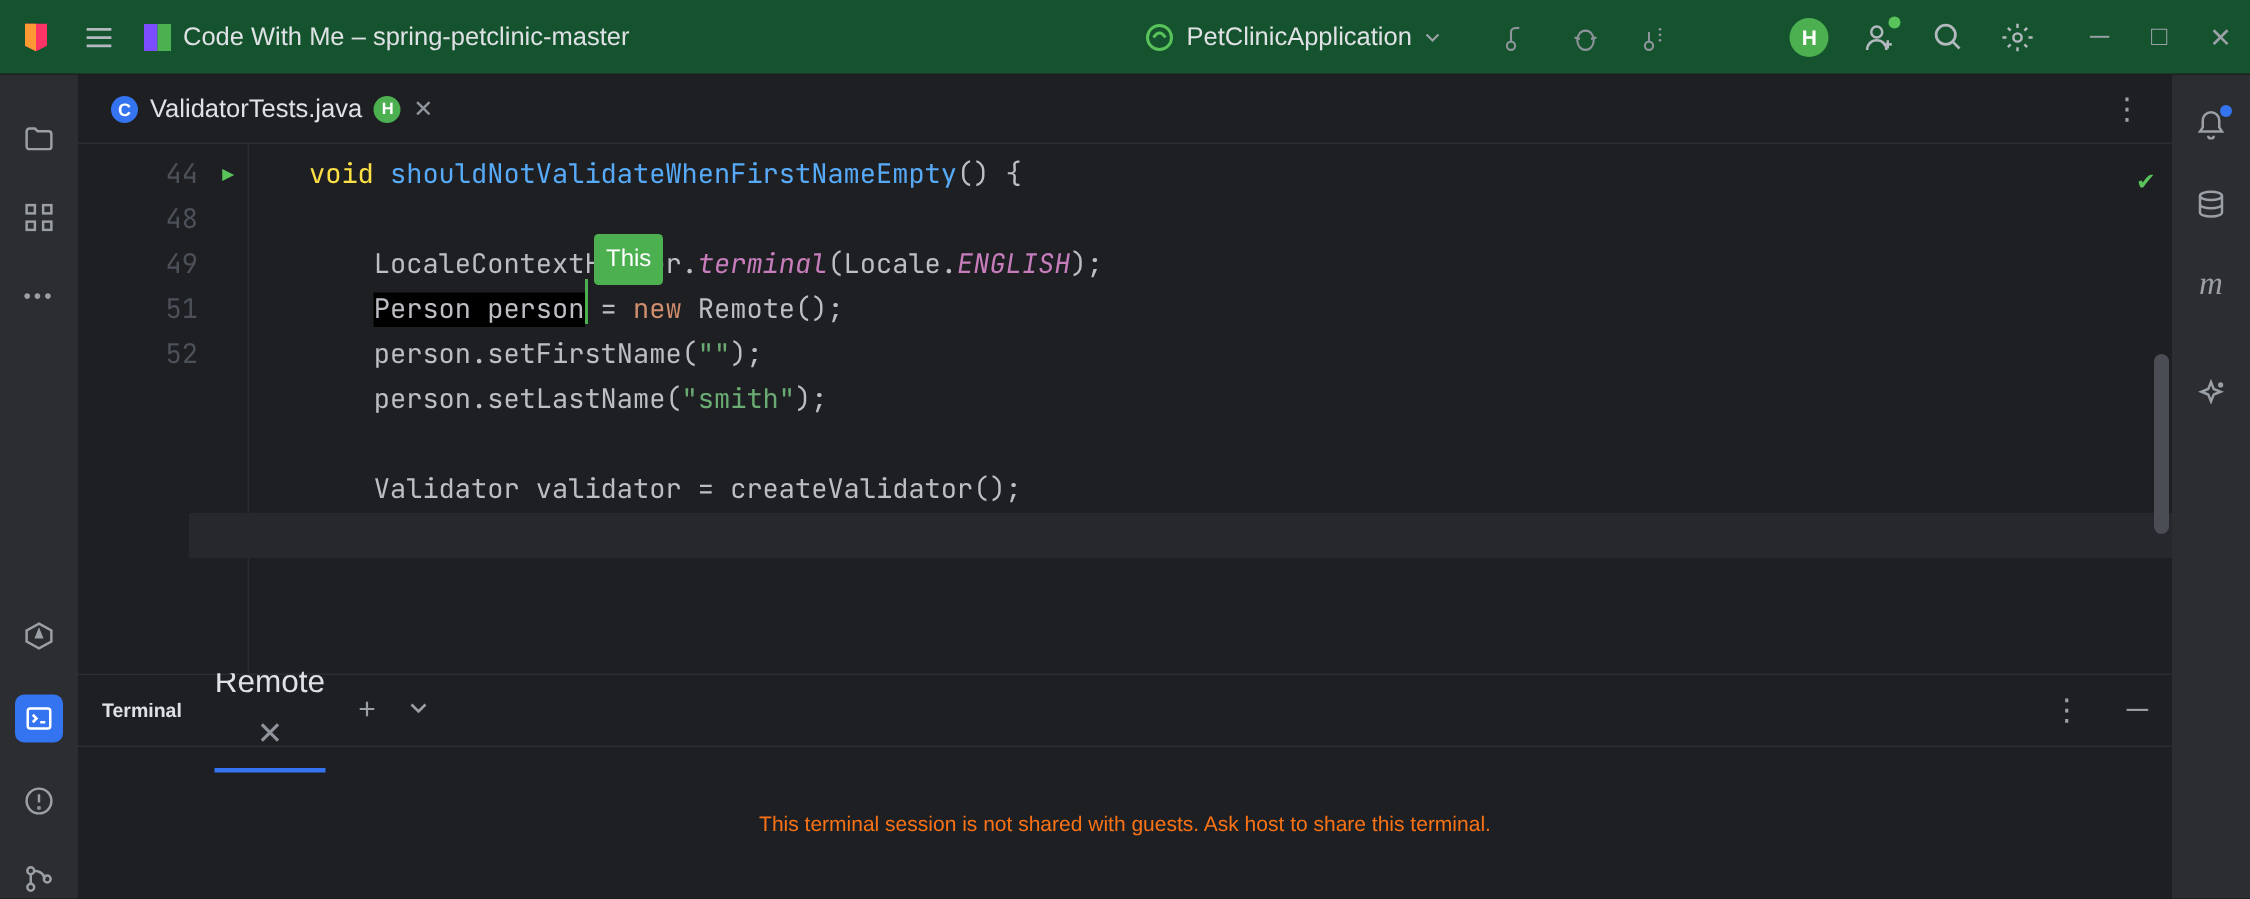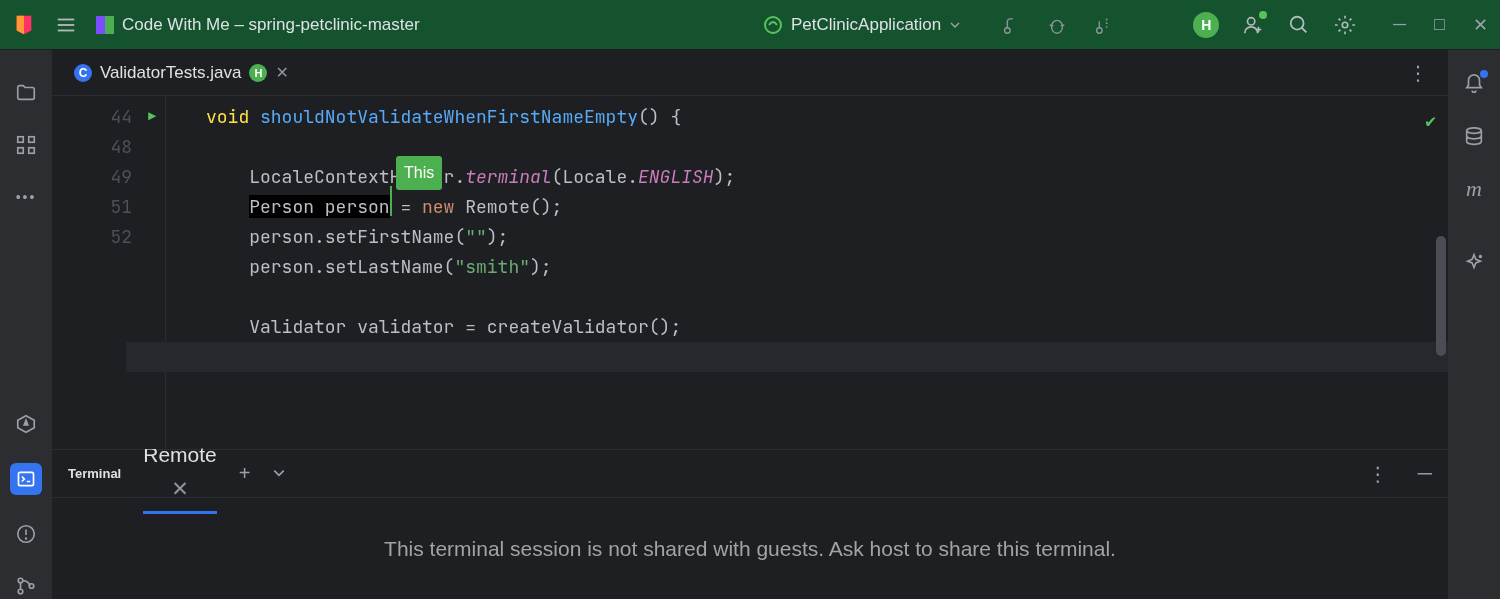--- a/index.html
+++ b/index.html
@@ -51,21 +51,21 @@
 .hl{position:absolute;background:#26282e;z-index:0;}
 .ok{position:absolute;top:10px;right:12px;color:#5ac25a;font-size:18px;}
 .scrollb{position:absolute;right:2px;top:140px;width:10px;height:120px;background:#4a4d53;border-radius:5px;}
 .termpanel{height:150px;border-top:1px solid #2b2d30;background:#1e1f22;display:flex;flex-direction:column;}
 .termhdr{height:48px;display:flex;align-items:center;gap:22px;padding:0 16px;border-bottom:1px solid #2b2d30;}
 .termtitle{font-size:13px;font-weight:700;color:#dfe1e5;}
 .termtab{font-size:21px;color:#dfe1e5;display:flex;align-items:center;gap:10px;padding-bottom:10px;margin-top:10px;border-bottom:3px solid #3574f0;flex-direction:column;}
 .termtab .x{color:#8f949c;cursor:pointer;}
 .termadd{color:#9aa0a6;cursor:pointer;font-size:20px;}
 .termhdr .spacer{flex:1;}
-.termmsg{flex:1;display:flex;align-items:center;justify-content:center;color:#a3a3a3;font-size:21px;}
+.termmsg{flex:1;display:flex;align-items:center;justify-content:center;color:#f97316;font-size:14px;}
 .rightbar .m-ico{font-style:italic;font-family:serif;font-size:22px;color:#9aa0a6;}
 </style>
 </head>
 <body>
 
 <div class="titlebar">
   <div class="logo">
     <svg viewBox="0 0 24 24">
         <polygon points="4,2 20,2 20,18 12,22 4,18" fill="#ff3366"></polygon>
         <polygon points="4,2 12,2 12,22 4,18" fill="#ff9933"></polygon>

